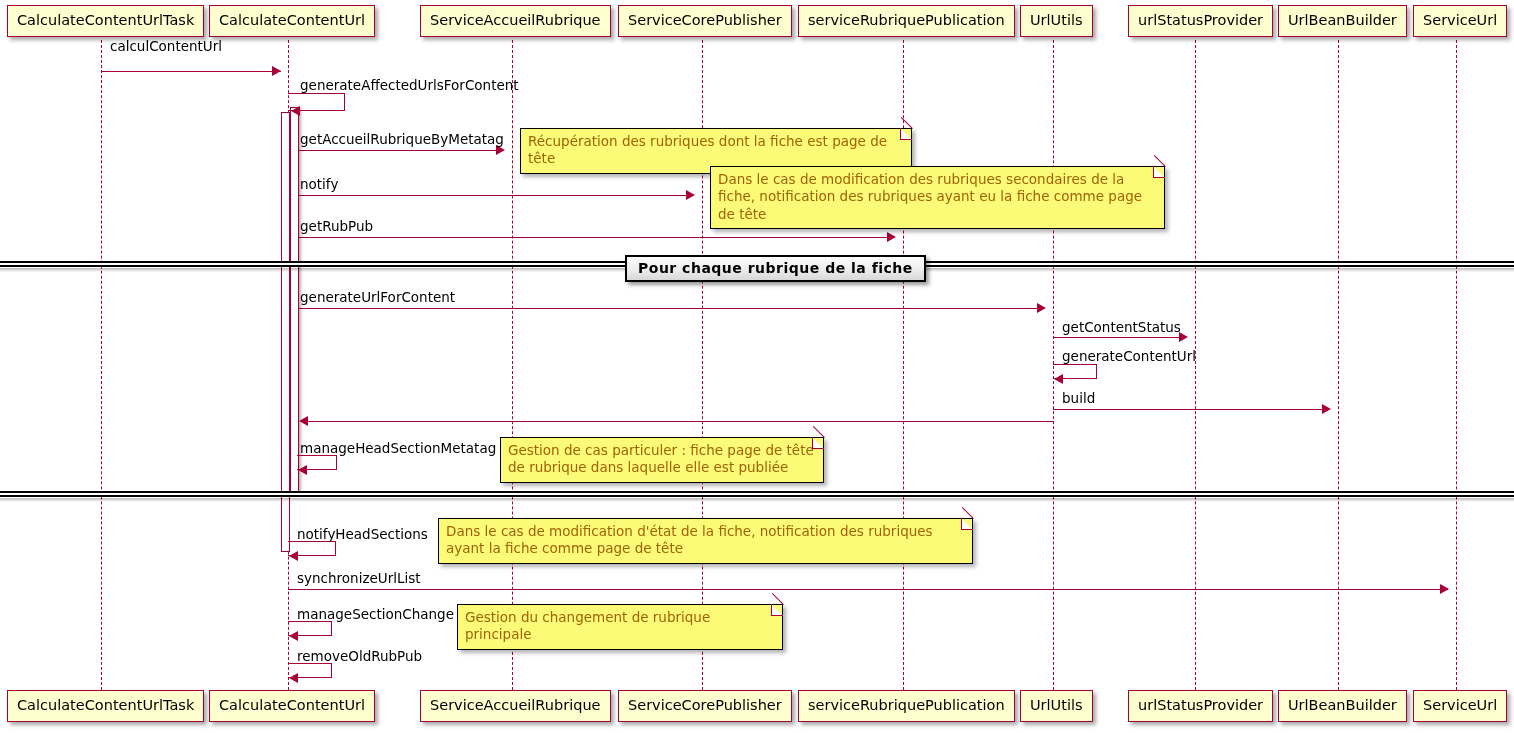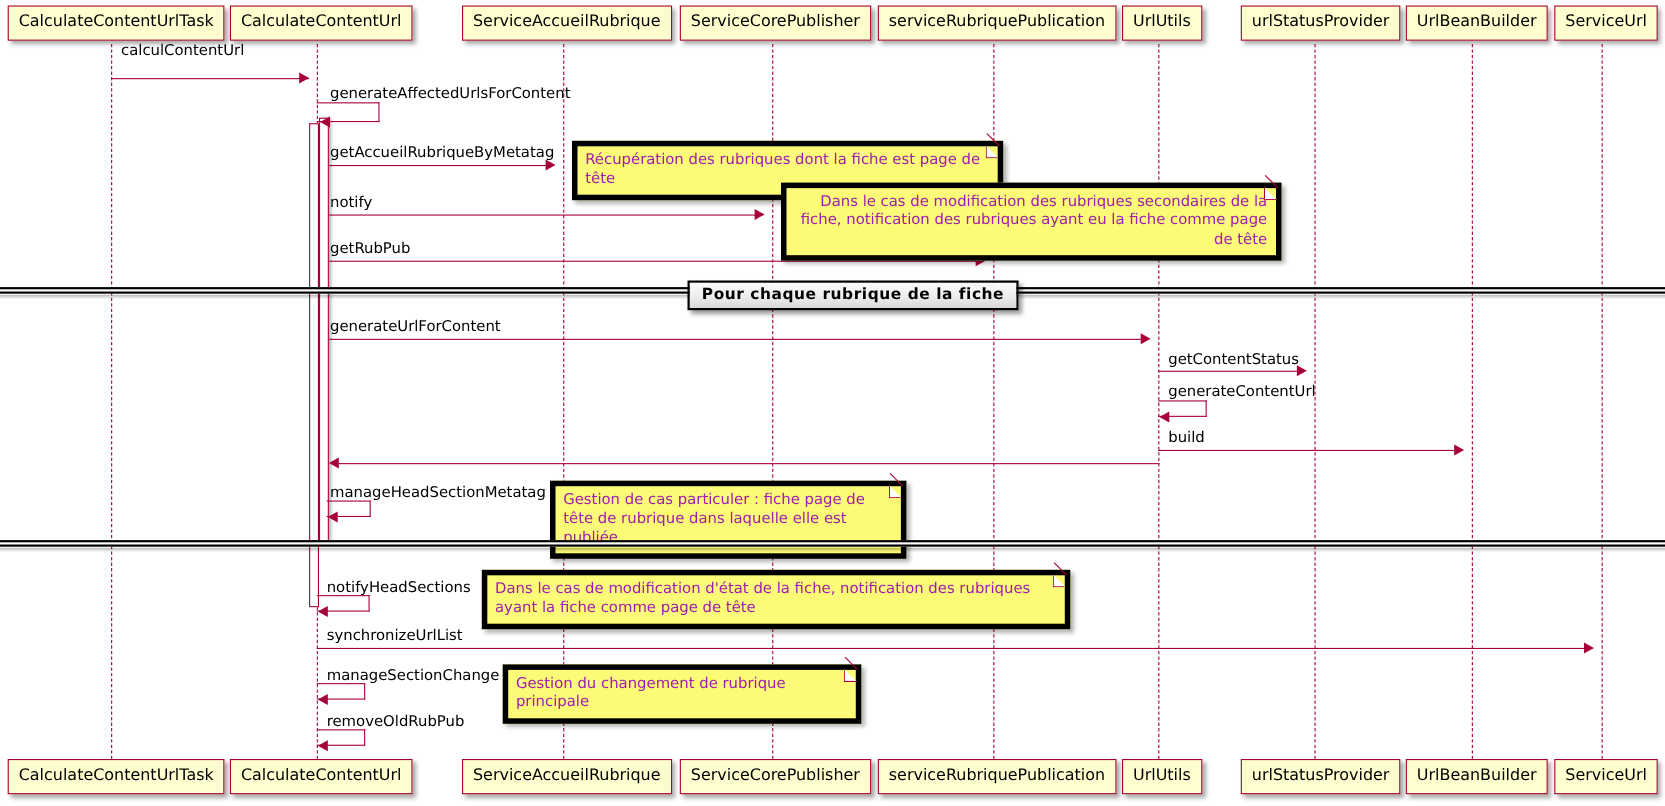--- a/index.html
+++ b/index.html
@@ -81,22 +81,22 @@
     box-sizing:border-box;
     border:1.5px solid #A80036;
     border-left:none;
     z-index:25;
   }
   
   .note{
     position:absolute;
     box-sizing:border-box;
     background:#FBFB77;
-    border:5px solid #000000;
-    color:#a21caf;
+    border:1px solid #000000;
+    color:#a16207;
     font-size:13.5px;
     line-height:1.28;
     padding:4px 8px 5px 7px;
     box-shadow:3px 3px 4px rgba(0,0,0,0.30);
     z-index:35;
   }
   .notecorner{
     position:absolute;
     top:-1px;right:-1px;
     width:11px;height:11px;
@@ -254,21 +254,21 @@
   <div class="msglabel" style="left:297px;top:650px;">removeOldRubPub</div>
   <div class="selfmsg" style="left:288px;top:663px;width:44px;height:15px;"></div>
   <div class="arrowhead left" style="left:289px;top:673px;"></div>
 
   <div class="note" style="left:520px;top:128px;width:392px;">
     <span class="notetext">Récupération des rubriques dont la fiche est page de tête</span>
     <span class="notecorner"></span>
     <span class="noteline"></span>
   </div>
 
-  <div class="note" style="left:710px;top:166px;width:455px;text-align:right;">
+  <div class="note" style="left:710px;top:166px;width:455px;">
     <span class="notetext">Dans le cas de modification des rubriques secondaires de la fiche, notification des rubriques ayant eu la fiche comme page de tête</span>
     <span class="notecorner"></span>
     <span class="noteline"></span>
   </div>
 
   <div class="note" style="left:500px;top:437px;width:324px;">
     <span class="notetext">Gestion de cas particuler : fiche page de tête de rubrique dans laquelle elle est publiée</span>
     <span class="notecorner"></span>
     <span class="noteline"></span>
   </div>

